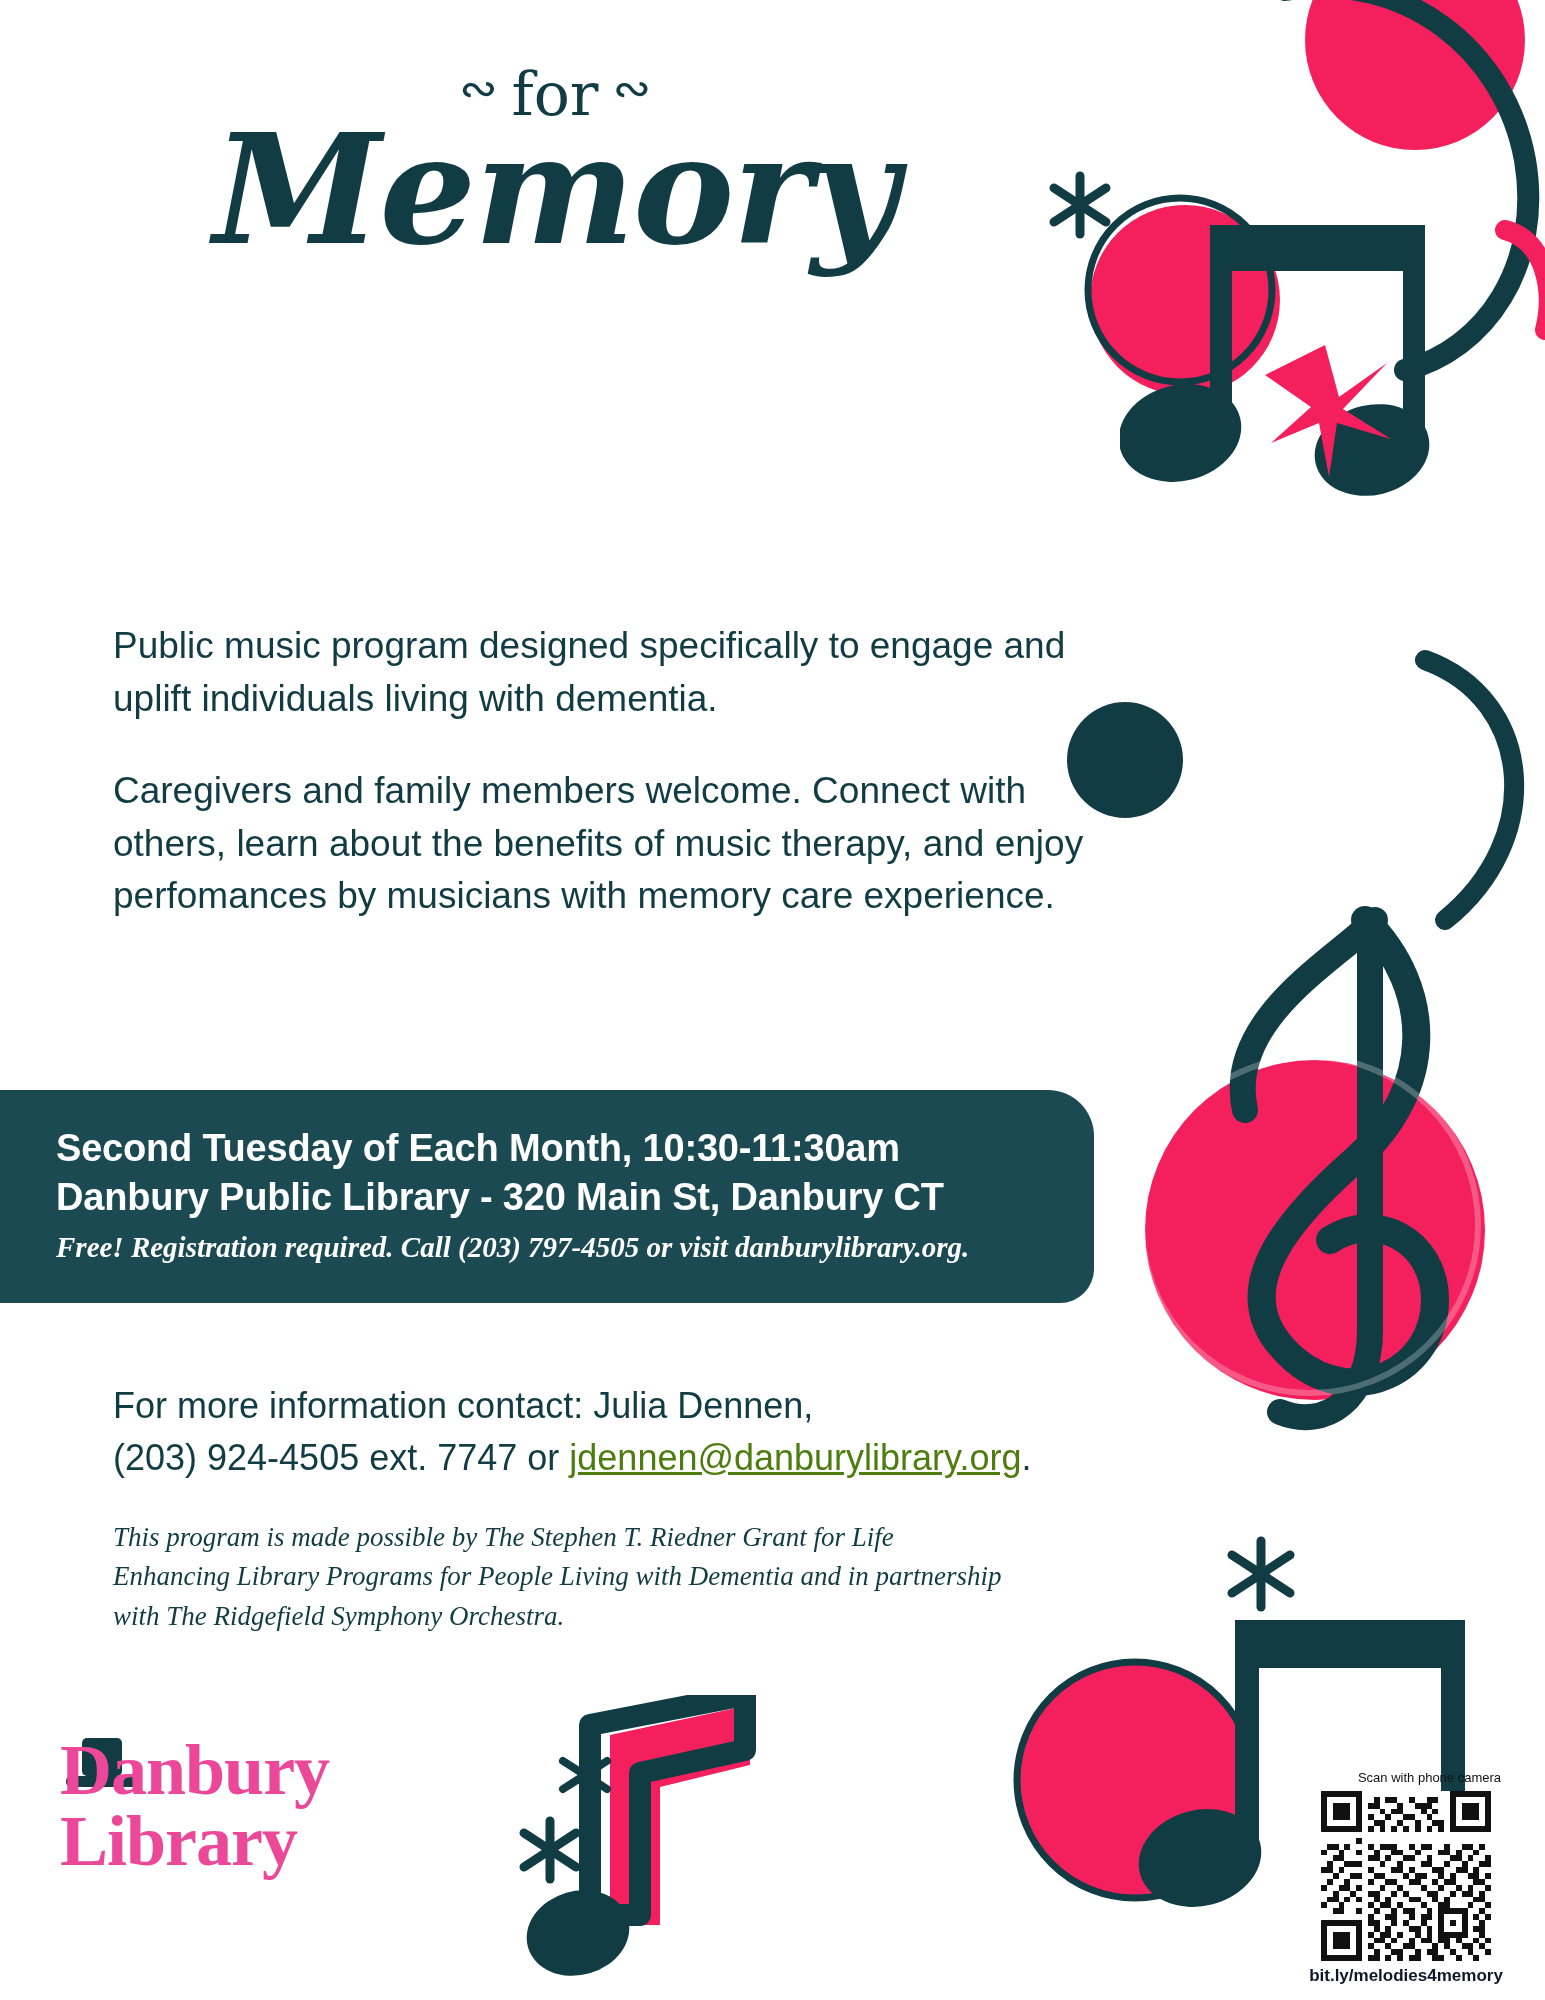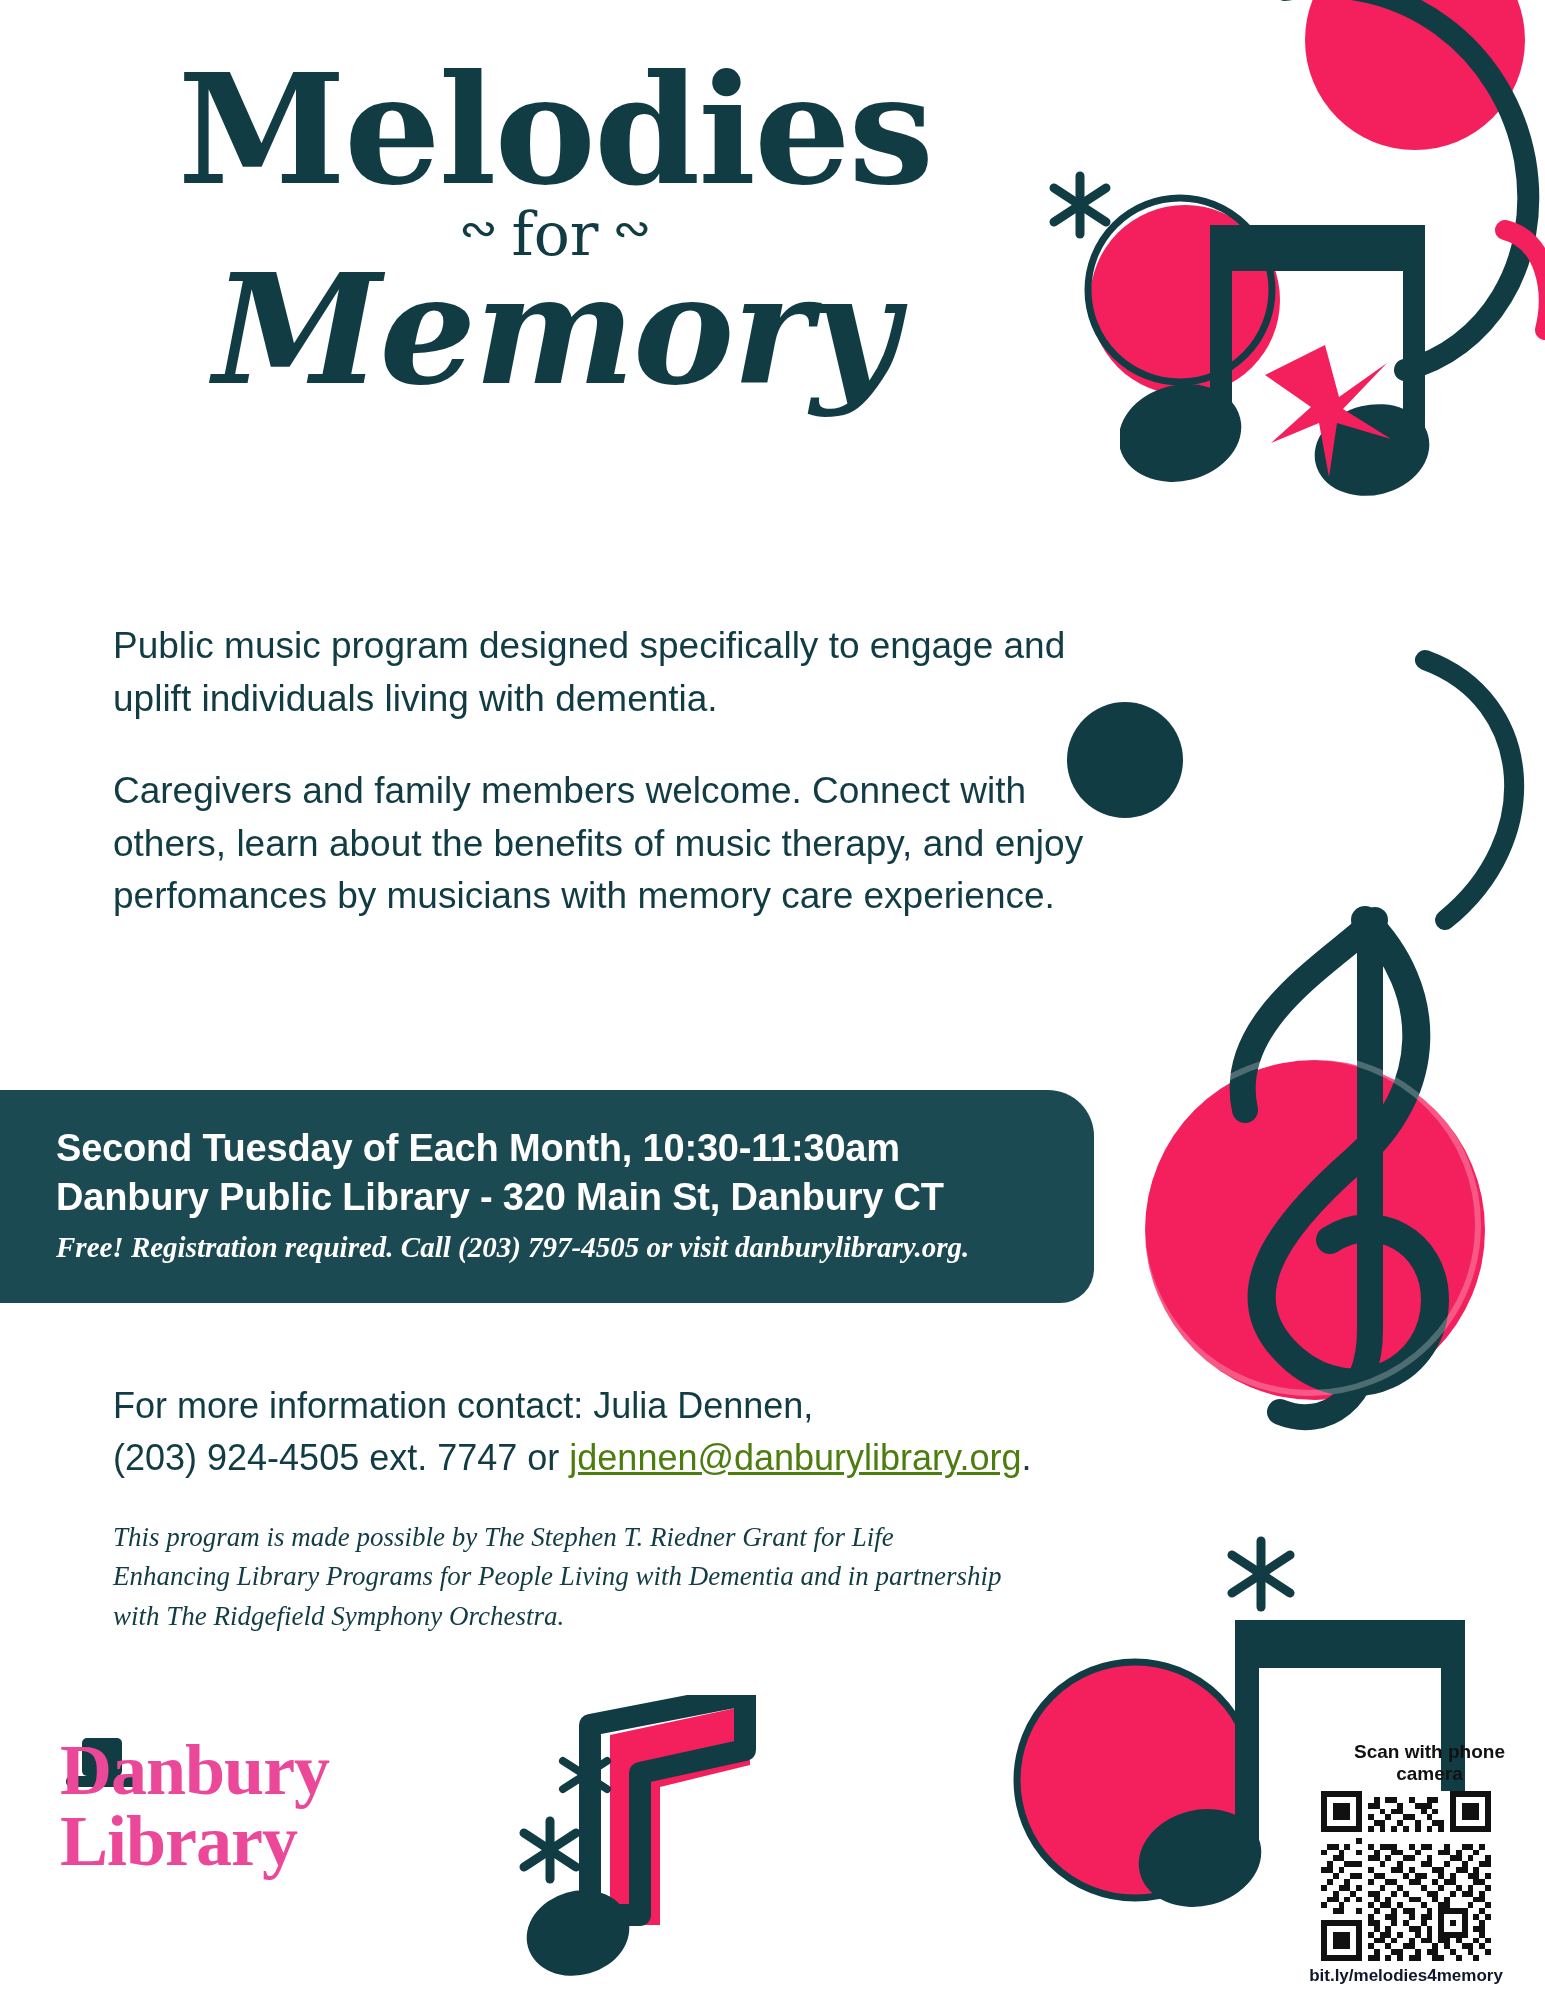--- a/index.html
+++ b/index.html
@@ -179,22 +179,22 @@
   
   .qr-block {
     position: absolute;
     right: 34px;
     bottom: 14px;
     width: 210px;
     text-align: center;
   }
   .qr-caption {
     font-family: "Liberation Sans", sans-serif;
-    font-weight: 700;
-    font-size: 19px;
+    font-weight: 400;
+    font-size: 13px;
     color: #111111;
     margin-bottom: 6px;
     margin-left: 47px;
   }
   .qr-code {
     width: 170px;
     height: 170px;
     margin: 0 auto;
     display: block;
     background: #ffffff;
@@ -296,21 +296,20 @@
       </g>
     </svg>
 
     <svg style="left:62px; top:1730px;" width="80" height="70" viewBox="0 0 80 70">
       <rect x="20" y="8" width="40" height="38" rx="5" fill="#123c44"></rect>
       <rect x="4" y="46" width="72" height="11" rx="5" fill="#123c44"></rect>
     </svg>
   </div>
 
   <div class="title-block">
-    <div class="title-main">Melodies</div>
     <div class="title-for-row">
       <span class="swirl">∾</span>
       <span class="title-for">for</span>
       <span class="swirl">∾</span>
     </div>
     <div class="title-sub">Memory</div>
   </div>
 
   <div class="body-text">
     <p>Public music program designed specifically to engage and uplift individuals living with dementia.</p>

